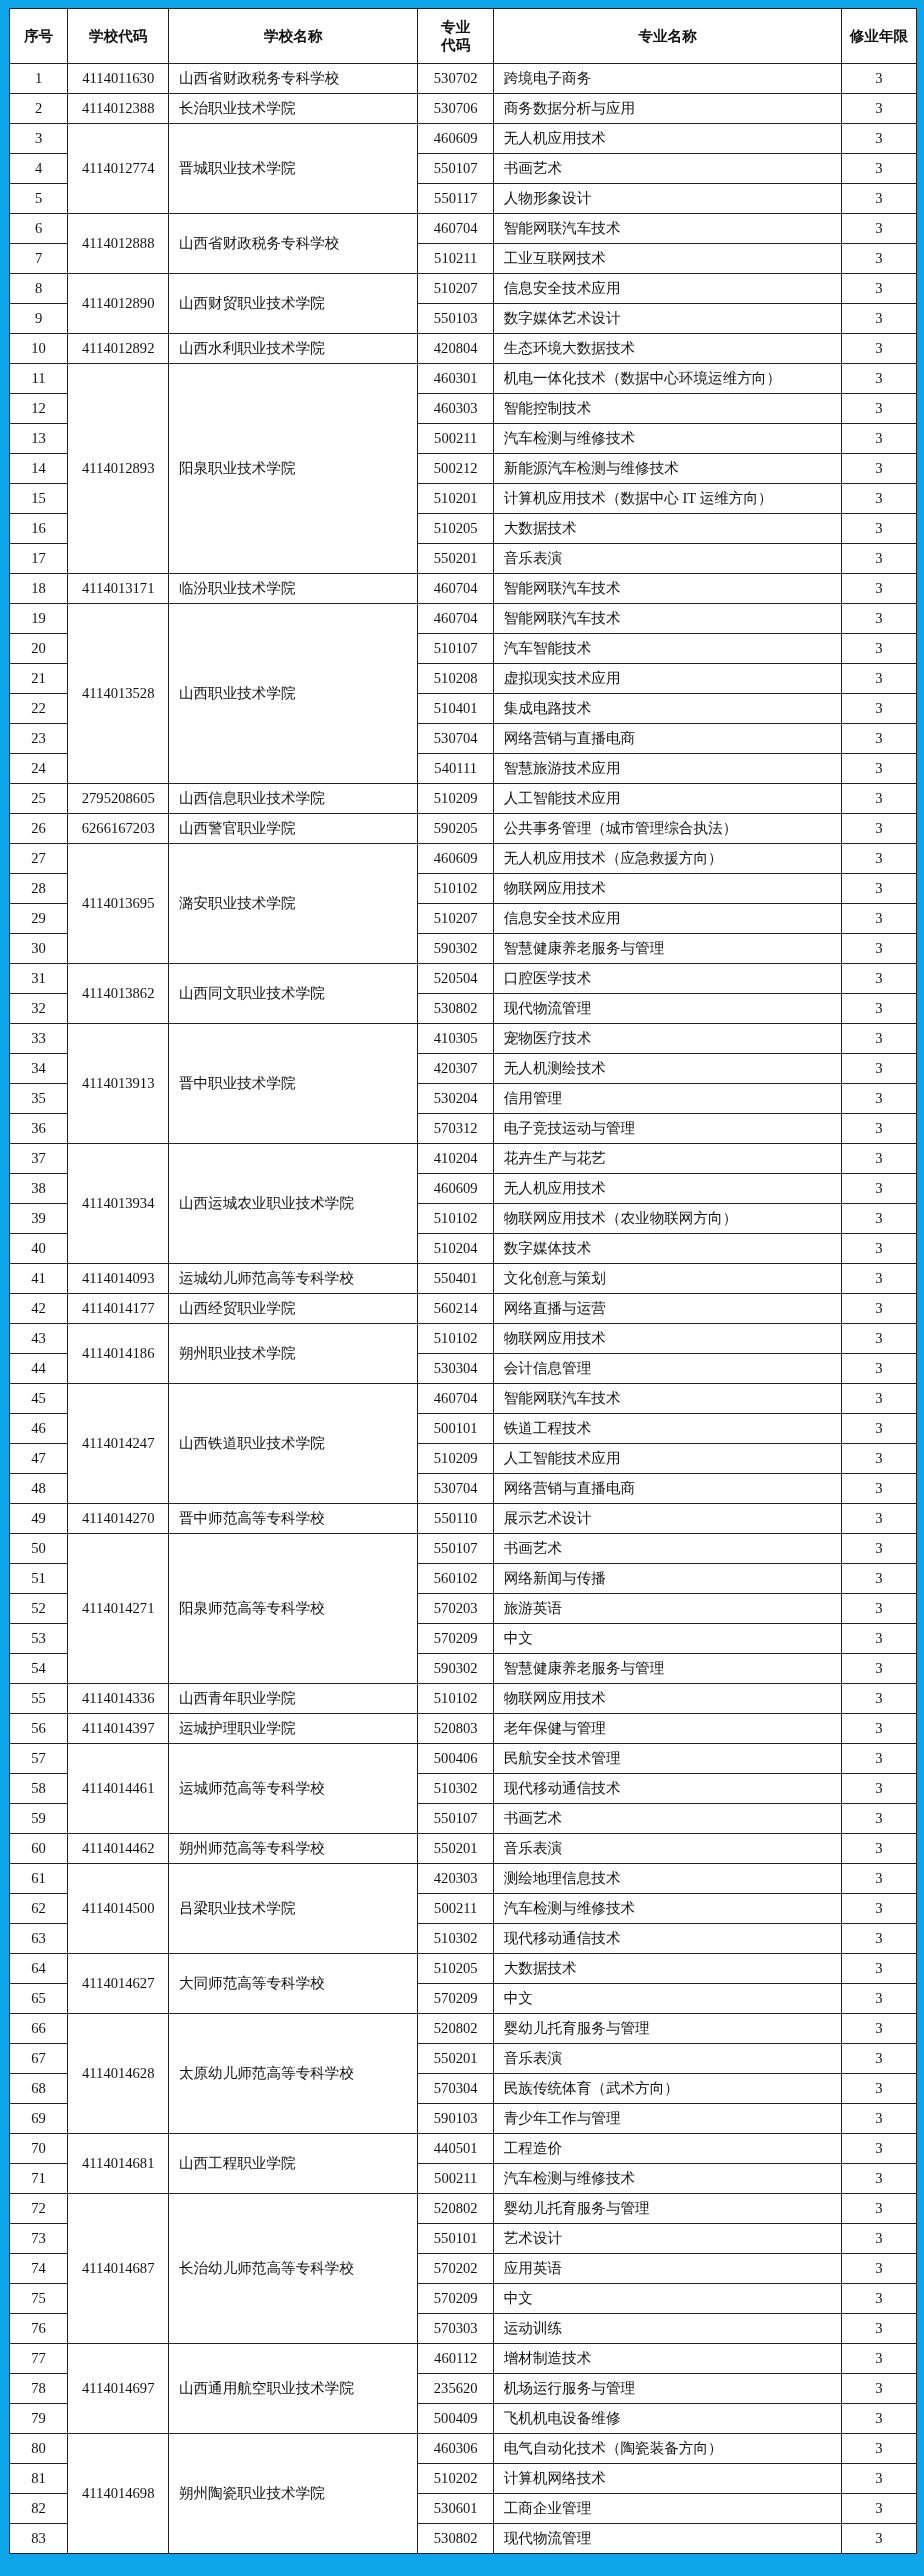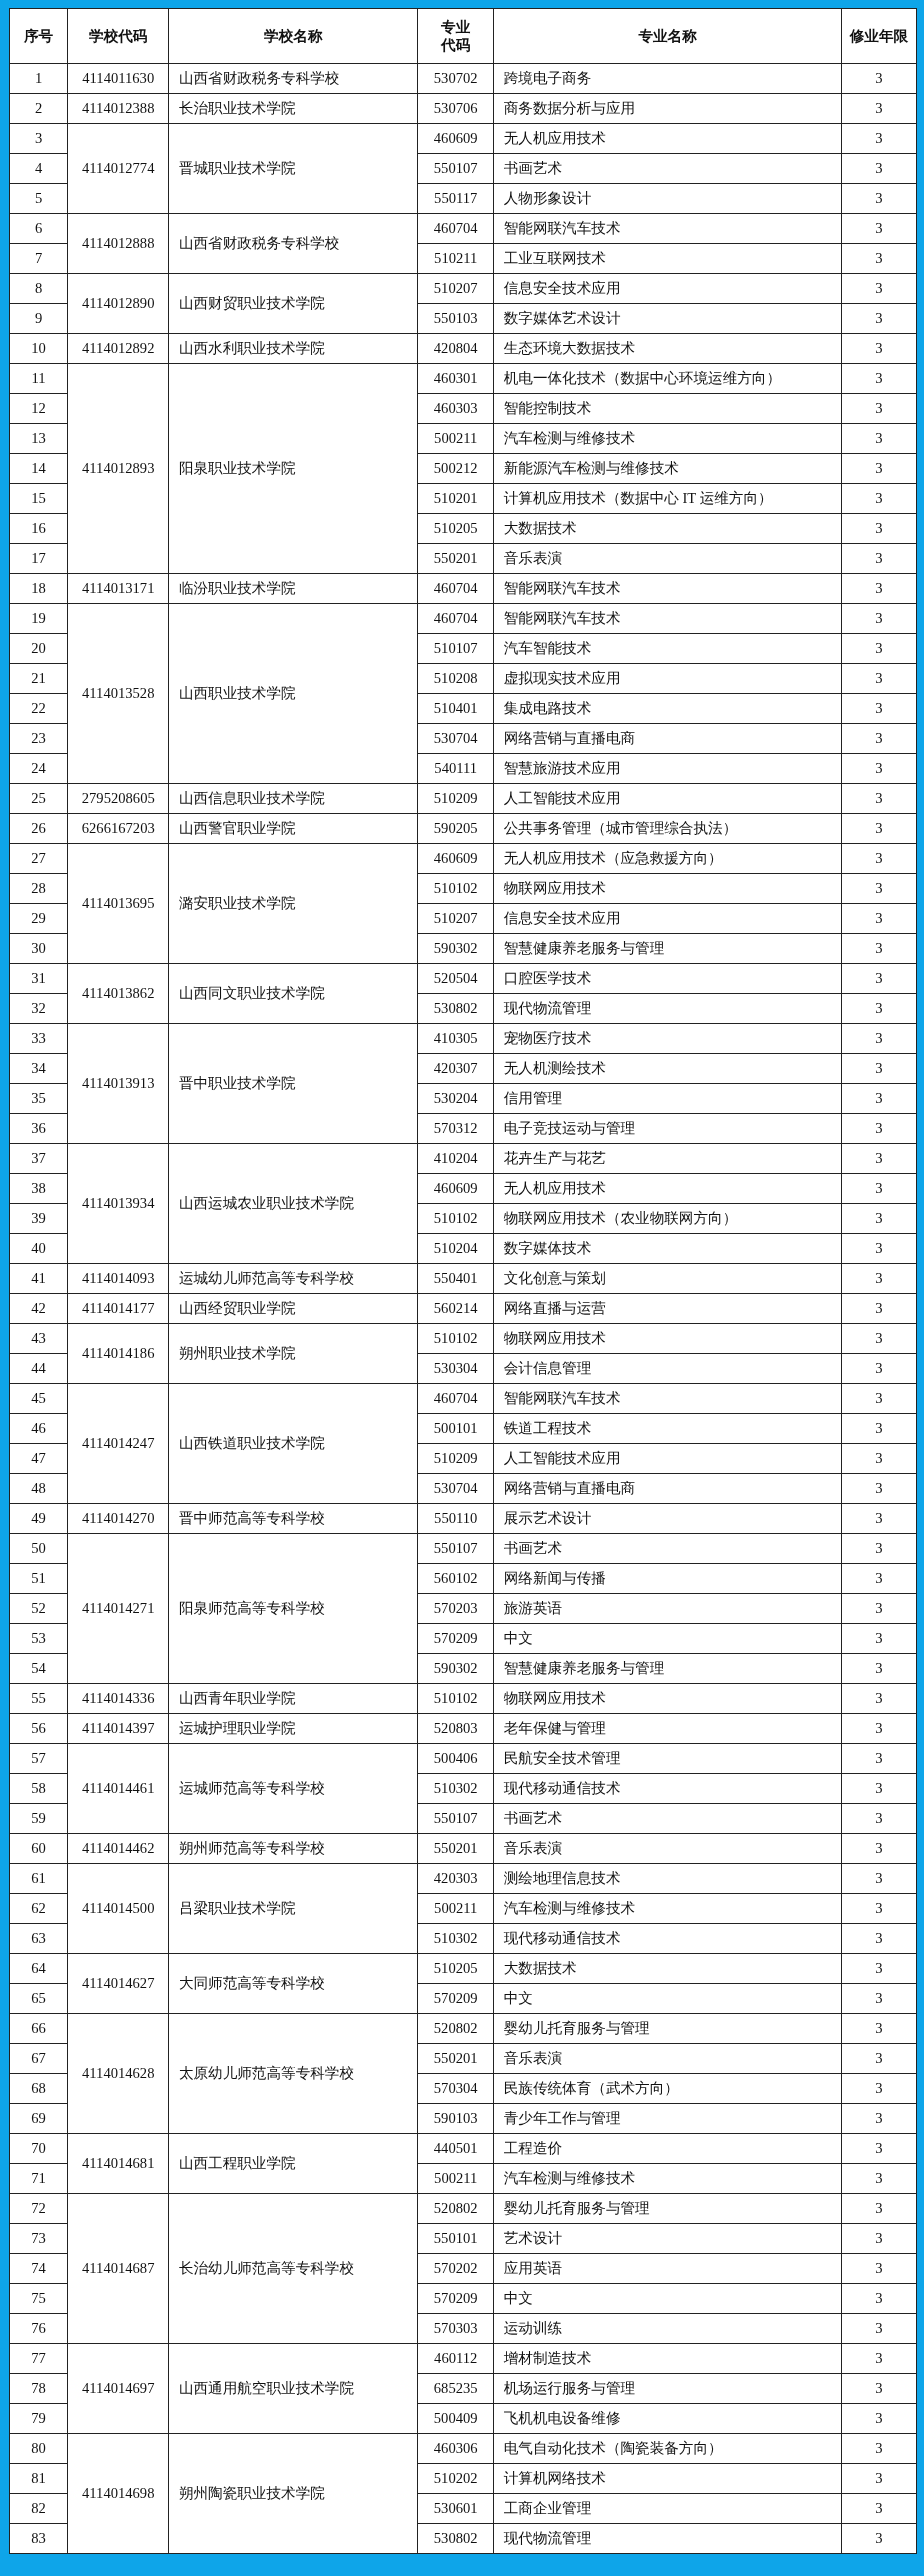--- a/index.html
+++ b/index.html
@@ -587,21 +587,21 @@
         <tr class="group-start">
           <td class="c-idx center">77</td>
           <td class="c-scode center" rowspan="3">4114014697</td>
           <td class="c-sname left" rowspan="3">山西通用航空职业技术学院</td>
           <td class="c-mcode center">460112</td>
           <td class="c-mname left">增材制造技术</td>
           <td class="c-years center">3</td>
         </tr>
         <tr>
           <td class="c-idx center">78</td>
-          <td class="c-mcode center">685235</td>
+          <td class="c-mcode center">235620</td>
           <td class="c-mname left">机场运行服务与管理</td>
           <td class="c-years center">3</td>
         </tr>
         <tr>
           <td class="c-idx center">79</td>
           <td class="c-mcode center">500409</td>
           <td class="c-mname left">飞机机电设备维修</td>
           <td class="c-years center">3</td>
         </tr>
         <tr class="group-start">

